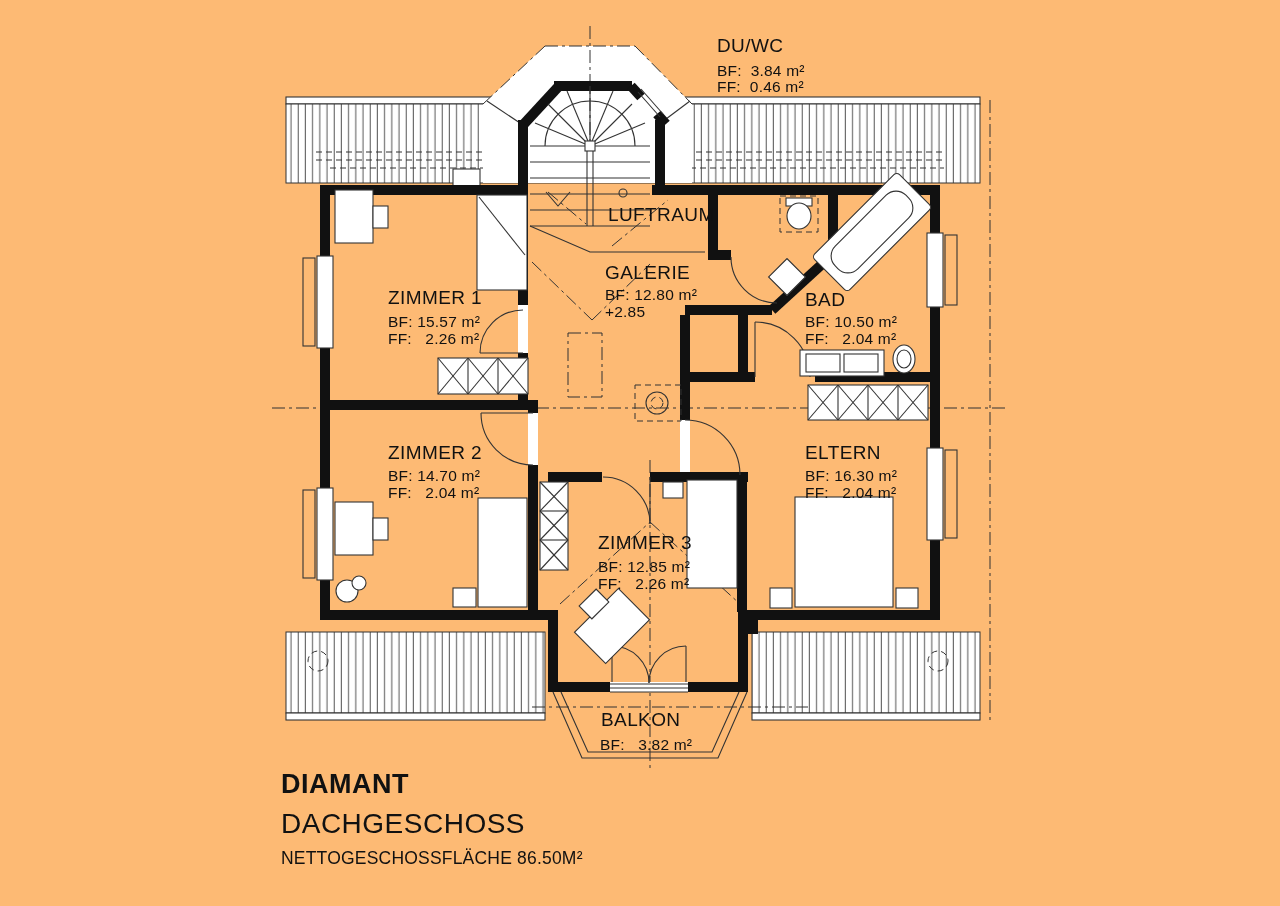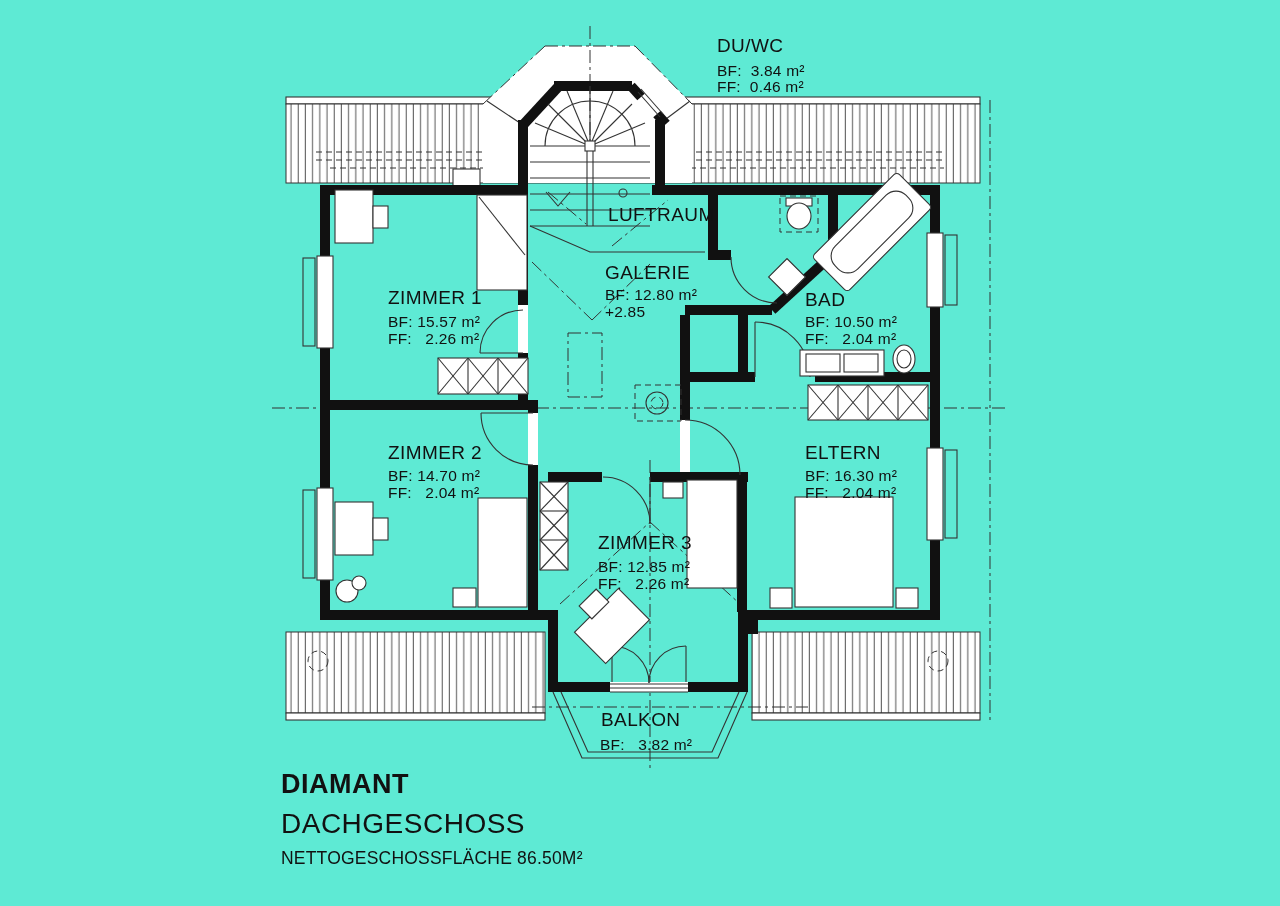--- a/index.html
+++ b/index.html
@@ -1,16 +1,16 @@
 <!DOCTYPE html>
 <html><head>
 <meta charset="utf-8">
 <style>
   html,body{margin:0;padding:0;background:#ffffff;}
-  .page{width:1280px;height:906px;position:relative;background:#5eead4;overflow:hidden;}
+  .page{width:1280px;height:906px;position:relative;background:#fdba74;overflow:hidden;}
   svg text{font-family:"Liberation Sans","DejaVu Sans",sans-serif;fill:#111;}
   .room-name{font-size:19px;letter-spacing:.4px;}
   .room-val{font-size:15.5px;letter-spacing:.2px;}
   .t-project{font-size:27px;font-weight:bold;letter-spacing:.5px;}
   .t-floor{font-size:28px;letter-spacing:.5px;}
   .t-area{font-size:17.5px;letter-spacing:.2px;}
   .wall{fill:#111;}
   .wline{stroke:#111;stroke-width:10;}
   .thin{stroke:#333;stroke-width:1.1;fill:none;}
   .thinw{stroke:#333;stroke-width:1.1;fill:#fff;}

